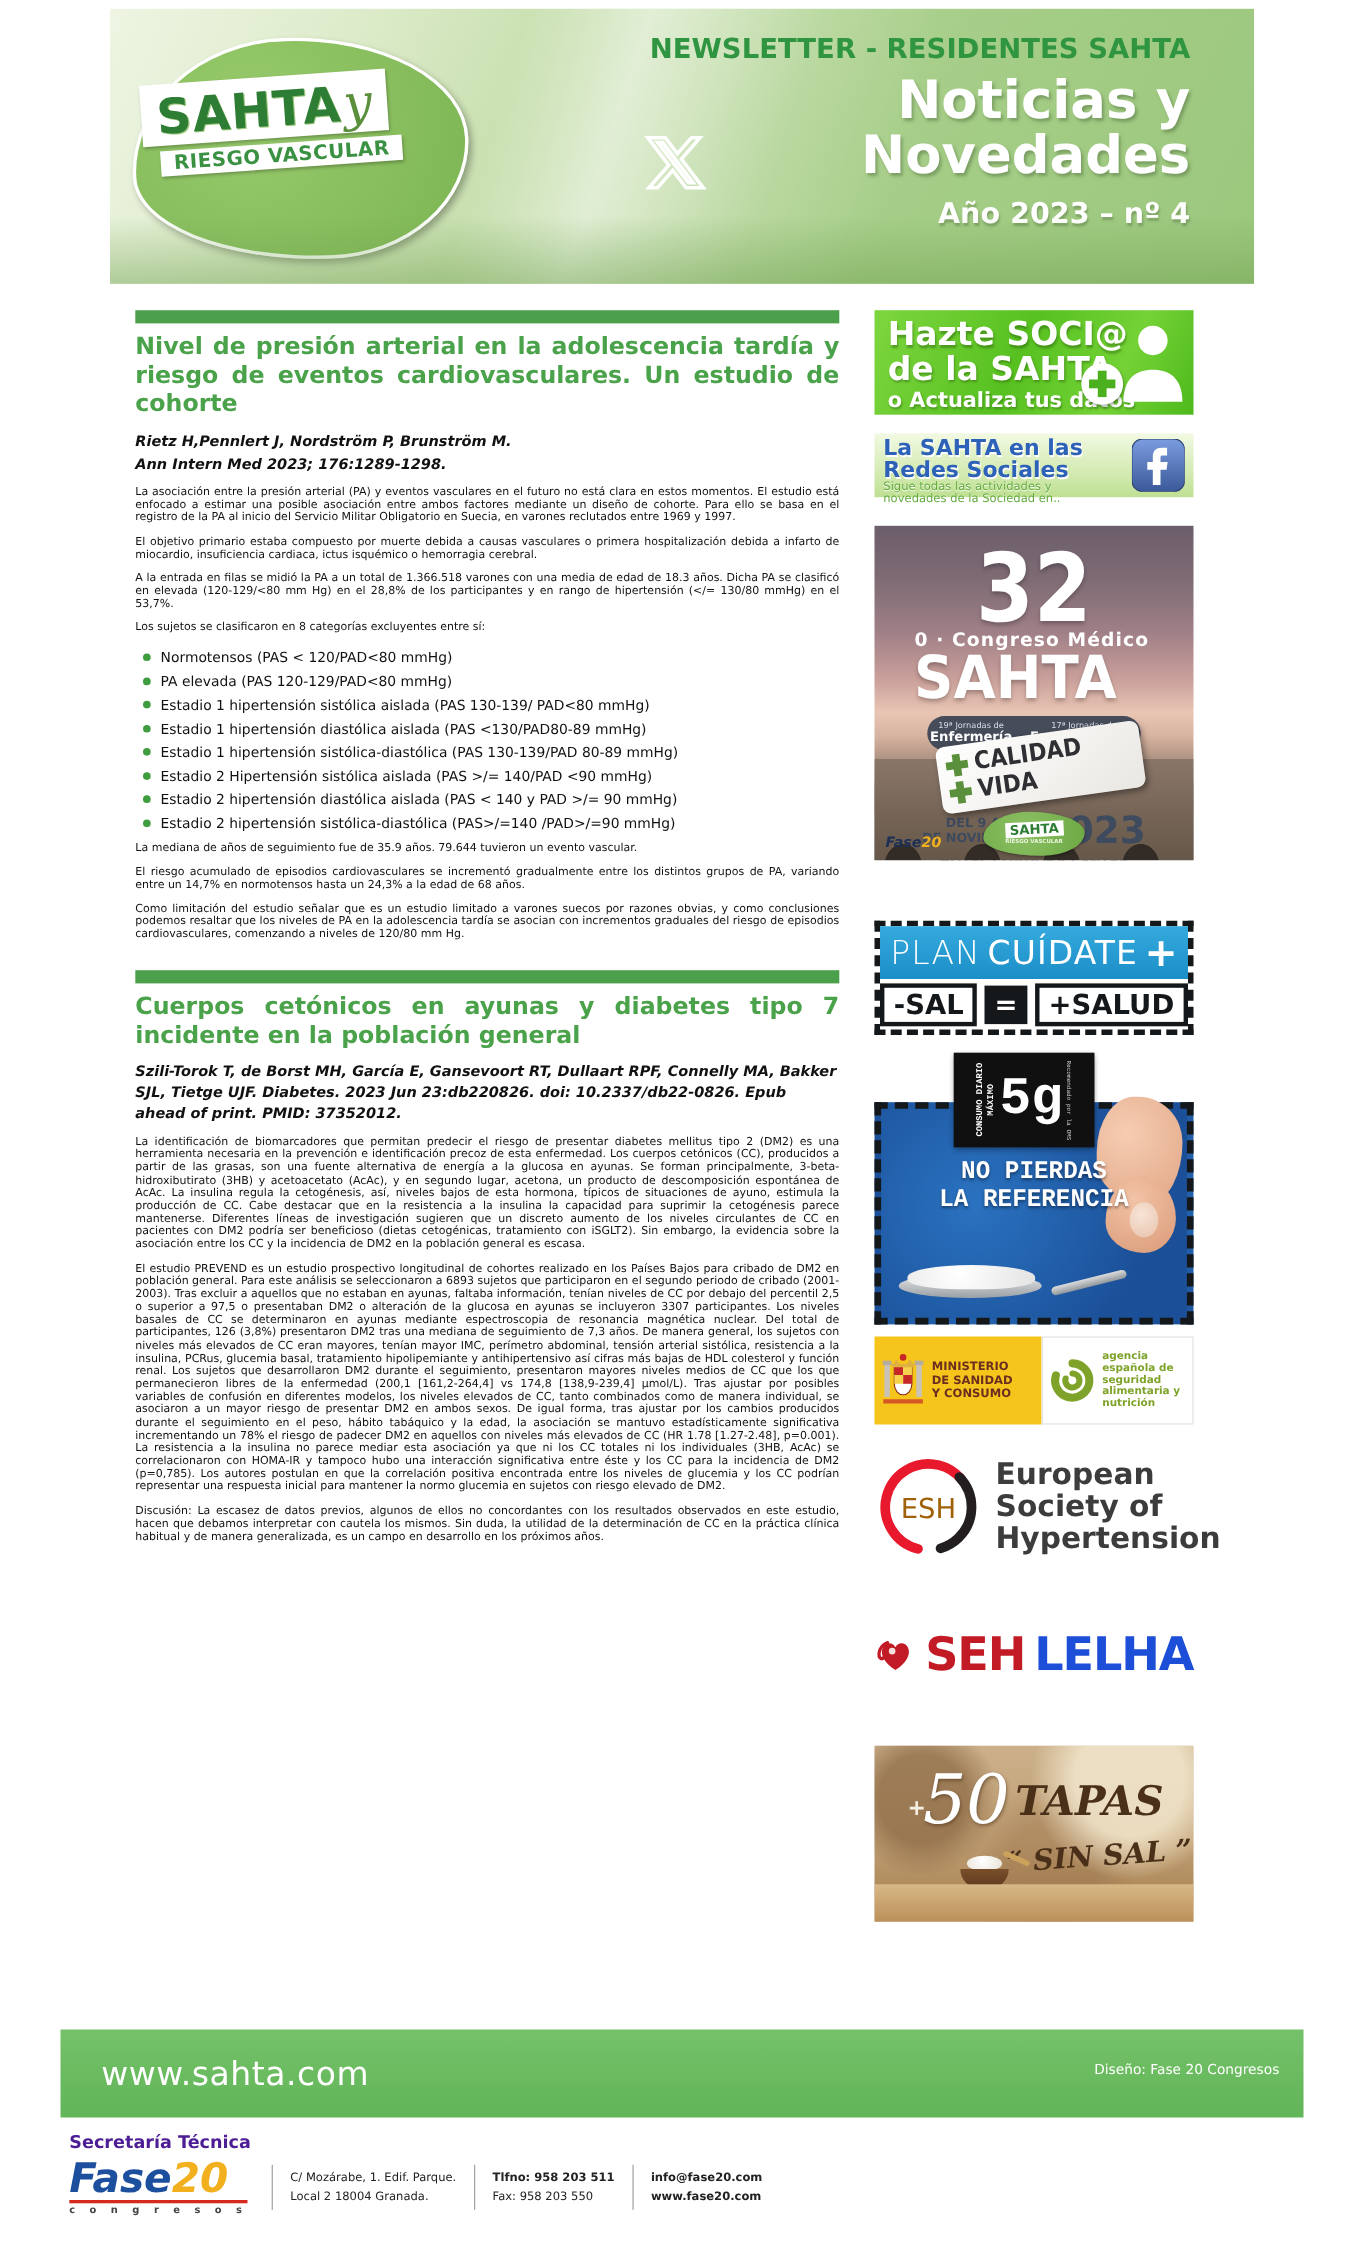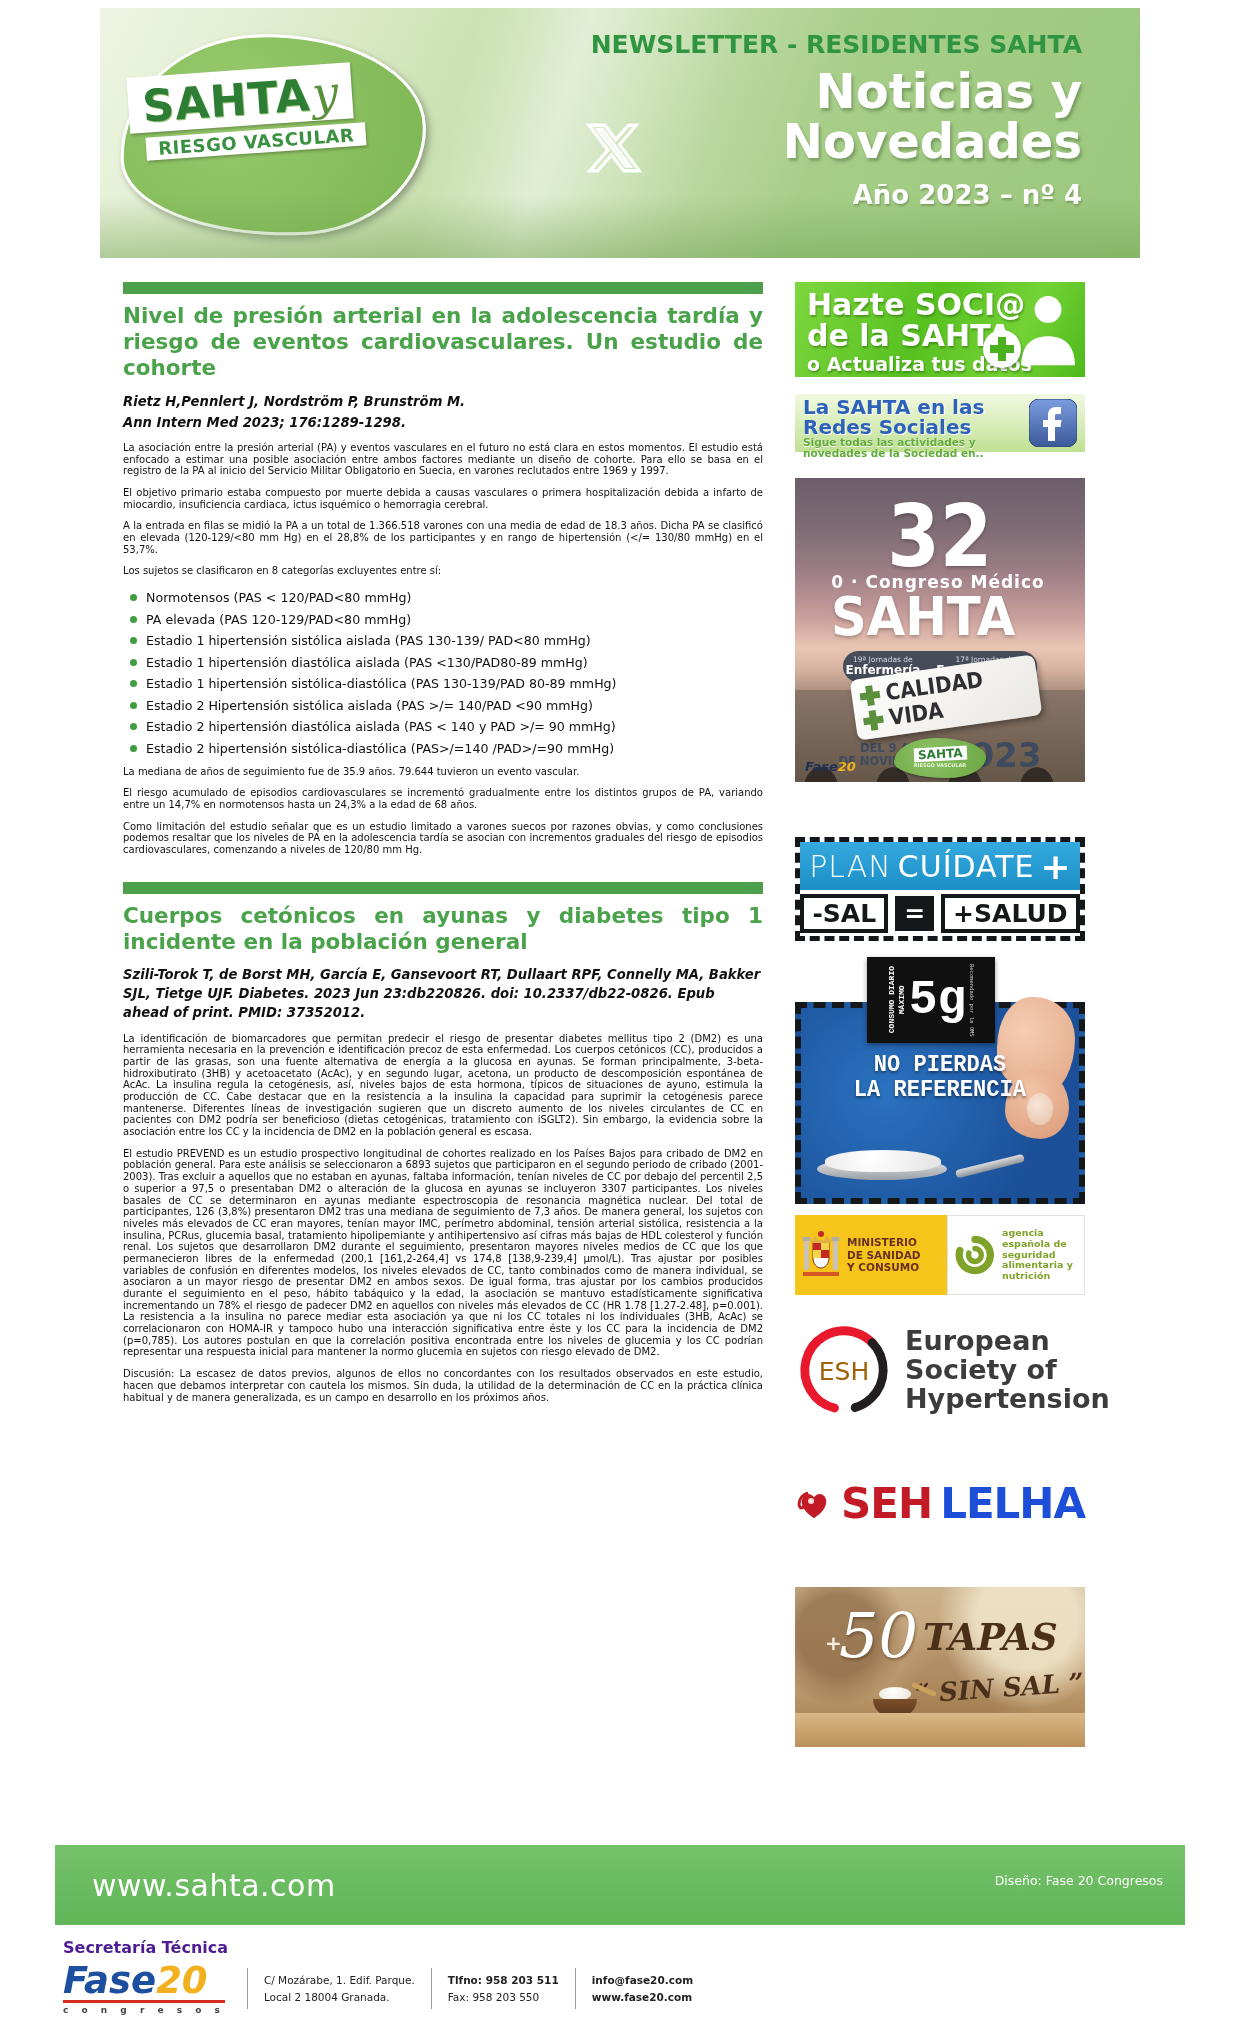--- a/index.html
+++ b/index.html
@@ -61,21 +61,21 @@
     background:#fff;box-shadow:1px 2px 3px rgba(0,0,0,.3);}
   .socio .plus-badge::before,.socio .plus-badge::after{content:'';position:absolute;background:#4bb01e;
     left:50%;top:50%;transform:translate(-50%,-50%);}
   .socio .plus-badge::before{width:24px;height:8px;}
   .socio .plus-badge::after{width:8px;height:24px;}
 
   .redes{height:58px;background:linear-gradient(180deg,#f2f9e2,#cfe8ab 70%,#bfe093);
     padding:4px 0 0 8px;box-sizing:border-box;margin-bottom:26px;position:relative;}
   .redes .r1{font-size:20px;font-weight:bold;color:#2e62b8;line-height:.98;
     text-shadow:1px 1px 0 #fff;}
-  .redes .r3{font-size:10.5px;font-weight:bold;color:#62aa3c;line-height:1.05;text-shadow:0 1px 0 #fff;}
+  .redes .r3{font-size:10.5px;font-weight:normal;color:#62aa3c;line-height:1.05;text-shadow:0 1px 0 #fff;}
   .redes .fb{position:absolute;right:8px;top:5px;width:48px;height:48px;}
 
   .poster{height:304px;margin-bottom:55px;position:relative;overflow:hidden;color:#fff;
     background:linear-gradient(180deg,#6c5e6b 0%,#7e6b74 16%,#a08087 32%,#caa09b 46%,#e9c6b4 56%,#d6b2a0 63%,#a18878 72%,#77685a 82%,#5e554b 92%,#514a42 100%);}
   .poster .skyline{position:absolute;left:0;right:0;top:232px;height:30px;opacity:.8;
     background:linear-gradient(to top,#6e5a50,#8d756a);}
   .poster .skyline::after{content:'';position:absolute;left:110px;top:-16px;width:52px;height:16px;background:#8d756a;}
   .poster .bridge{position:absolute;left:0;right:0;bottom:0;height:92px;
     background:linear-gradient(#8a7668,#655749);}
   .poster .bridge::before{content:'';position:absolute;left:0;right:0;bottom:0;height:56px;
@@ -260,21 +260,21 @@
           <li>Estadio 2 hipertensión diastólica aislada (PAS &lt; 140 y PAD &gt;/= 90 mmHg)</li>
           <li>Estadio 2 hipertensión sistólica-diastólica (PAS&gt;/=140 /PAD&gt;/=90 mmHg)</li>
         </ul>
         <p class="body-p" style="margin-top:2px">La mediana de años de seguimiento fue de 35.9 años. 79.644 tuvieron un evento vascular.</p>
         <p class="body-p">El riesgo acumulado de episodios cardiovasculares se incrementó gradualmente entre los distintos grupos de PA, variando entre un 14,7% en normotensos hasta un 24,3% a la edad de 68 años.</p>
         <p class="body-p">Como limitación del estudio señalar que es un estudio limitado a varones suecos por razones obvias, y como conclusiones podemos resaltar que los niveles de PA en la adolescencia tardía se asocian con incrementos graduales del riesgo de episodios cardiovasculares, comenzando a niveles de 120/80 mm Hg.</p>
       </div>
 
       <div class="article">
         <div class="greenbar"></div>
-        <h2 class="art-title">Cuerpos cetónicos en ayunas y diabetes tipo 1 incidente en la población general</h2>
+        <h2 class="art-title">Cuerpos cetónicos en ayunas y diabetes tipo 7 incidente en la población general</h2>
         <div class="authors">Szili-Torok T, de Borst MH, García E, Gansevoort RT, Dullaart RPF, Connelly MA, Bakker SJL, Tietge UJF. Diabetes. 2023 Jun 23:db220826. doi: 10.2337/db22-0826. Epub ahead of print. PMID: 37352012.</div>
         <p class="body-p">La identificación de biomarcadores que permitan predecir el riesgo de presentar diabetes mellitus tipo 2 (DM2) es una herramienta necesaria en la prevención e identificación precoz de esta enfermedad. Los cuerpos cetónicos (CC), producidos a partir de las grasas, son una fuente alternativa de energía a la glucosa en ayunas. Se forman principalmente, 3-beta-hidroxibutirato (3HB) y acetoacetato (AcAc), y en segundo lugar, acetona, un producto de descomposición espontánea de AcAc. La insulina regula la cetogénesis, así, niveles bajos de esta hormona, típicos de situaciones de ayuno, estimula la producción de CC. Cabe destacar que en la resistencia a la insulina la capacidad para suprimir la cetogénesis parece mantenerse. Diferentes líneas de investigación sugieren que un discreto aumento de los niveles circulantes de CC en pacientes con DM2 podría ser beneficioso (dietas cetogénicas, tratamiento con iSGLT2). Sin embargo, la evidencia sobre la asociación entre los CC y la incidencia de DM2 en la población general es escasa.</p>
         <p class="body-p">El estudio PREVEND es un estudio prospectivo longitudinal de cohortes realizado en los Países Bajos para cribado de DM2 en población general. Para este análisis se seleccionaron a 6893 sujetos que participaron en el segundo periodo de cribado (2001-2003). Tras excluir a aquellos que no estaban en ayunas, faltaba información, tenían niveles de CC por debajo del percentil 2,5 o superior a 97,5 o presentaban DM2 o alteración de la glucosa en ayunas se incluyeron 3307 participantes. Los niveles basales de CC se determinaron en ayunas mediante espectroscopia de resonancia magnética nuclear. Del total de participantes, 126 (3,8%) presentaron DM2 tras una mediana de seguimiento de 7,3 años. De manera general, los sujetos con niveles más elevados de CC eran mayores, tenían mayor IMC, perímetro abdominal, tensión arterial sistólica, resistencia a la insulina, PCRus, glucemia basal, tratamiento hipolipemiante y antihipertensivo así cifras más bajas de HDL colesterol y función renal. Los sujetos que desarrollaron DM2 durante el seguimiento, presentaron mayores niveles medios de CC que los que permanecieron libres de la enfermedad (200,1 [161,2-264,4] vs 174,8 [138,9-239,4] µmol/L). Tras ajustar por posibles variables de confusión en diferentes modelos, los niveles elevados de CC, tanto combinados como de manera individual, se asociaron a un mayor riesgo de presentar DM2 en ambos sexos. De igual forma, tras ajustar por los cambios producidos durante el seguimiento en el peso, hábito tabáquico y la edad, la asociación se mantuvo estadísticamente significativa incrementando un 78% el riesgo de padecer DM2 en aquellos con niveles más elevados de CC (HR 1.78 [1.27-2.48], p=0.001). La resistencia a la insulina no parece mediar esta asociación ya que ni los CC totales ni los individuales (3HB, AcAc) se correlacionaron con HOMA-IR y tampoco hubo una interacción significativa entre éste y los CC para la incidencia de DM2 (p=0,785). Los autores postulan en que la correlación positiva encontrada entre los niveles de glucemia y los CC podrían representar una respuesta inicial para mantener la normo glucemia en sujetos con riesgo elevado de DM2.</p>
         <p class="body-p">Discusión: La escasez de datos previos, algunos de ellos no concordantes con los resultados observados en este estudio, hacen que debamos interpretar con cautela los mismos. Sin duda, la utilidad de la determinación de CC en la práctica clínica habitual y de manera generalizada, es un campo en desarrollo en los próximos años.</p>
       </div>
     </div>
 
     <div class="aside sb">
 
       <div class="socio" style="position:relative">

